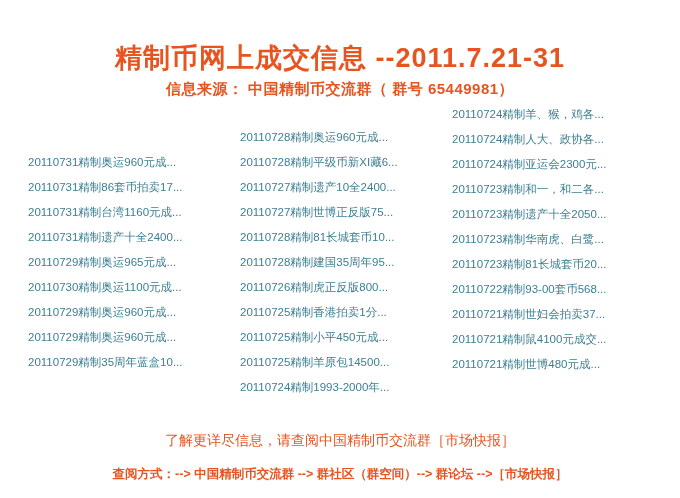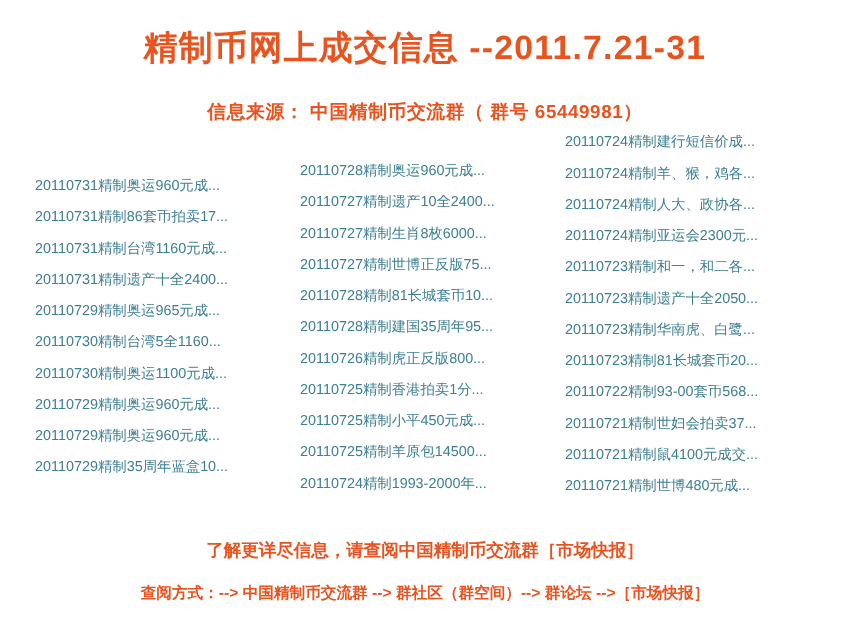--- a/index.html
+++ b/index.html
@@ -14,21 +14,21 @@
     overflow: hidden;
   }
   .page {
     position: relative;
     width: 680px;
     height: 498px;
     box-sizing: border-box;
   }
   .title {
     position: absolute;
-    top: 20px;
+    top: 40px;
     left: 0;
     width: 680px;
     text-align: center;
     color: #e8541f;
     font-size: 27px;
     font-weight: bold;
     letter-spacing: 1px;
     white-space: nowrap;
     font-family: "Liberation Sans", sans-serif;
   }
@@ -77,21 +77,21 @@
     font-family: "Liberation Sans", sans-serif;
   }
   .footer1 {
     position: absolute;
     top: 432px;
     left: 0;
     width: 680px;
     text-align: center;
     color: #e8541f;
     font-size: 14px;
-    font-weight: bold;
+    font-weight: normal;
     white-space: nowrap;
   }
   .footer2 {
     position: absolute;
     top: 466px;
     left: 0;
     width: 680px;
     text-align: center;
     color: #e8541f;
     font-size: 12.5px;
@@ -108,43 +108,41 @@
   <div class="subtitle">信息来源： 中国精制币交流群（ 群号 65449981）</div>
 
   <div class="columns">
 
     <div class="col">
       <div class="entry">20110731精制奥运960元成...</div>
       <div class="entry">20110731精制86套币拍卖17...</div>
       <div class="entry">20110731精制台湾1160元成...</div>
       <div class="entry">20110731精制遗产十全2400...</div>
       <div class="entry">20110729精制奥运965元成...</div>
-      <div class="entry">20110730精制台湾5全1160...</div>
       <div class="entry">20110730精制奥运1100元成...</div>
       <div class="entry">20110729精制奥运960元成...</div>
       <div class="entry">20110729精制奥运960元成...</div>
       <div class="entry">20110729精制35周年蓝盒10...</div>
     </div>
 
     <div class="col">
       <div class="entry">20110728精制奥运960元成...</div>
+      <div class="entry">20110728精制平级币新XI藏6...</div>
       <div class="entry">20110727精制遗产10全2400...</div>
-      <div class="entry">20110727精制生肖8枚6000...</div>
       <div class="entry">20110727精制世博正反版75...</div>
       <div class="entry">20110728精制81长城套币10...</div>
       <div class="entry">20110728精制建国35周年95...</div>
       <div class="entry">20110726精制虎正反版800...</div>
       <div class="entry">20110725精制香港拍卖1分...</div>
       <div class="entry">20110725精制小平450元成...</div>
       <div class="entry">20110725精制羊原包14500...</div>
       <div class="entry">20110724精制1993-2000年...</div>
     </div>
 
     <div class="col col-3">
-      <div class="entry">20110724精制建行短信价成...</div>
       <div class="entry">20110724精制羊、猴，鸡各...</div>
       <div class="entry">20110724精制人大、政协各...</div>
       <div class="entry">20110724精制亚运会2300元...</div>
       <div class="entry">20110723精制和一，和二各...</div>
       <div class="entry">20110723精制遗产十全2050...</div>
       <div class="entry">20110723精制华南虎、白鹭...</div>
       <div class="entry">20110723精制81长城套币20...</div>
       <div class="entry">20110722精制93-00套币568...</div>
       <div class="entry">20110721精制世妇会拍卖37...</div>
       <div class="entry">20110721精制鼠4100元成交...</div>

